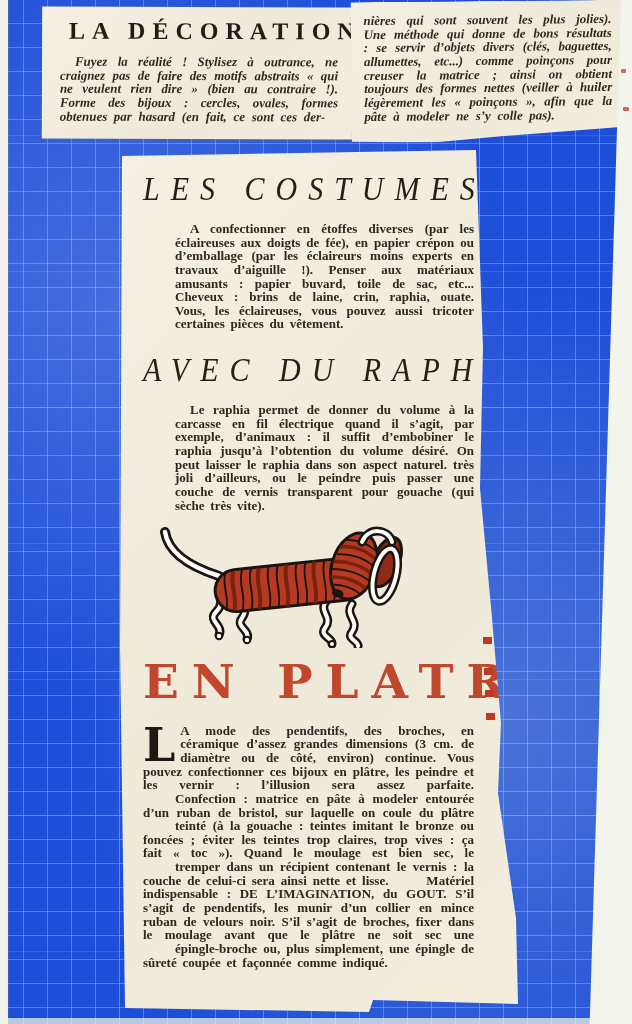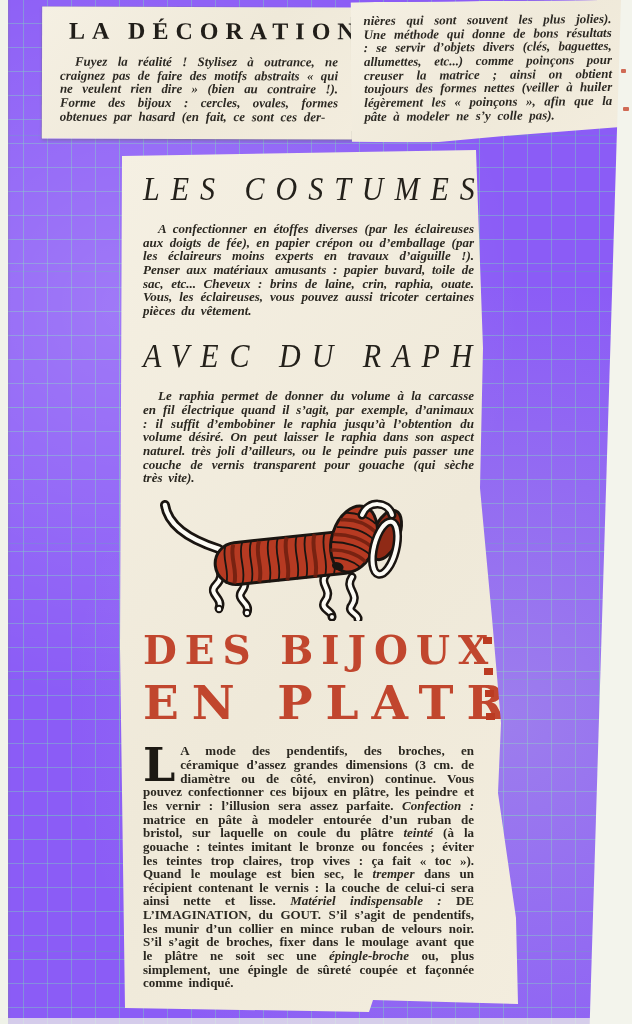--- a/index.html
+++ b/index.html
@@ -1,17 +1,17 @@
 <!DOCTYPE html>
 <html><head>
 <meta charset="utf-8">
 <style>
   html,body{margin:0;padding:0;width:632px;height:1024px;overflow:hidden;
     font-family:"Liberation Serif",serif;}
-  #page{position:relative;width:632px;height:1024px;background:#8b5cf6;overflow:hidden;}
+  #page{position:relative;width:632px;height:1024px;background:#1d4ed8;overflow:hidden;}
 
   
   .grid{position:absolute;inset:0;
     background-image:
       repeating-linear-gradient(to right, transparent 0 23px, rgba(124,191,198,.5) 23px 24px),
       repeating-linear-gradient(to bottom, transparent 0 23px, rgba(124,191,198,.5) 23px 24px),
       repeating-linear-gradient(to right, transparent 0 119px, rgba(88,164,180,.30) 119px 120px),
       repeating-linear-gradient(to bottom, transparent 0 135px, rgba(88,164,180,.30) 135px 136px);
   }
   .grid-tint{position:absolute;inset:0;
@@ -42,21 +42,21 @@
     font-size:30px;letter-spacing:11px;color:#24211b;white-space:nowrap;
     transform:scaleY(1.12);transform-origin:left center;}
 
   .bijoux-title{font-family:"DejaVu Serif",serif;font-weight:700;color:#c1462e;
     line-height:1.18;white-space:nowrap;}
   .bt1{font-size:39px;letter-spacing:8px;}
   .bt2{font-size:47px;letter-spacing:13px;}
 
   .body-par{font-family:"Liberation Serif",serif;font-weight:700;font-size:13px;
     line-height:1.05;text-align:justify;word-spacing:2.5px;color:#2b2821;}
-  .it{font-style:italic;}
+  .it{margin-left:32px;}
   .dropcap{float:left;font-family:"DejaVu Serif",serif;font-weight:700;font-size:46px;
     line-height:37px;margin:3px 5px 0 0;color:#1c1913;}
 
   .main-clip{left:118px;top:148px;width:404px;height:870px;
     clip-path:polygon(4px 8px,358px 2px,365px 200px,362px 340px,374px 470px,383px 575px,
       380px 645px,398px 770px,400px 856px,255px 852px,251px 864px,7px 860px,2px 500px);
     filter:drop-shadow(0 2px 2px rgba(95,106,96,.42));z-index:3;}
   .main-inner{position:absolute;left:25px;top:16px;width:331px;}
 
   .edge-mark{position:absolute;width:9px;height:7px;background:#bb3b22;}
@@ -155,21 +155,20 @@
           </g>
 
           <path d="M213 22 C 219 7, 239 8, 243 22" stroke="#1a1511" stroke-width="9" fill="none" stroke-linecap="round"></path>
           <path d="M213 22 C 219 7, 239 8, 243 22" stroke="#fdfcf6" stroke-width="4" fill="none" stroke-linecap="round"></path>
 
           <ellipse cx="236" cy="55" rx="11" ry="27" transform="rotate(14 236 55)" fill="none" stroke="#1a1511" stroke-width="9"></ellipse>
           <ellipse cx="236" cy="55" rx="11" ry="27" transform="rotate(14 236 55)" fill="none" stroke="#fdfcf6" stroke-width="4"></ellipse>
         </svg>
       </div>
 
-      <div class="bijoux-title bt1">DES BIJOUX</div>
       <div class="bijoux-title bt2" style="margin-top:2px;">EN PLATRE</div>
 
       <div class="body-par" style="margin-top:14px;">
         <span class="dropcap">L</span><span>A mode des pendentifs, des broches, en céramique d’assez grandes dimensions (3 cm. de diamètre ou de côté, environ) continue. Vous pouvez confectionner ces bijoux en plâtre, les peindre et les vernir : l’illusion sera assez parfaite. </span><span class="it">Confection :</span><span> matrice en pâte à modeler entourée d’un ruban de bristol, sur laquelle on coule du plâtre </span><span class="it">teinté</span><span> (à la gouache : teintes imitant le bronze ou foncées ; éviter les teintes trop claires, trop vives : ça fait « toc »). Quand le moulage est bien sec, le </span><span class="it">tremper</span><span> dans un récipient contenant le vernis : la couche de celui-ci sera ainsi nette et lisse. </span><span class="it">Matériel indispensable :</span><span> DE L’IMAGINATION, du GOUT. S’il s’agit de pendentifs, les munir d’un collier en mince ruban de velours noir. S’il s’agit de broches, fixer dans le moulage avant que le plâtre ne soit sec une </span><span class="it">épingle-broche</span><span> ou, plus simplement, une épingle de sûreté coupée et façonnée comme indiqué.</span>
       </div>
     </div>
 
     <div class="edge-mark" style="left:365px;top:489px;"></div>
     <div class="edge-mark" style="left:366px;top:520px;"></div>
     <div class="edge-mark" style="left:367px;top:542px;"></div>

